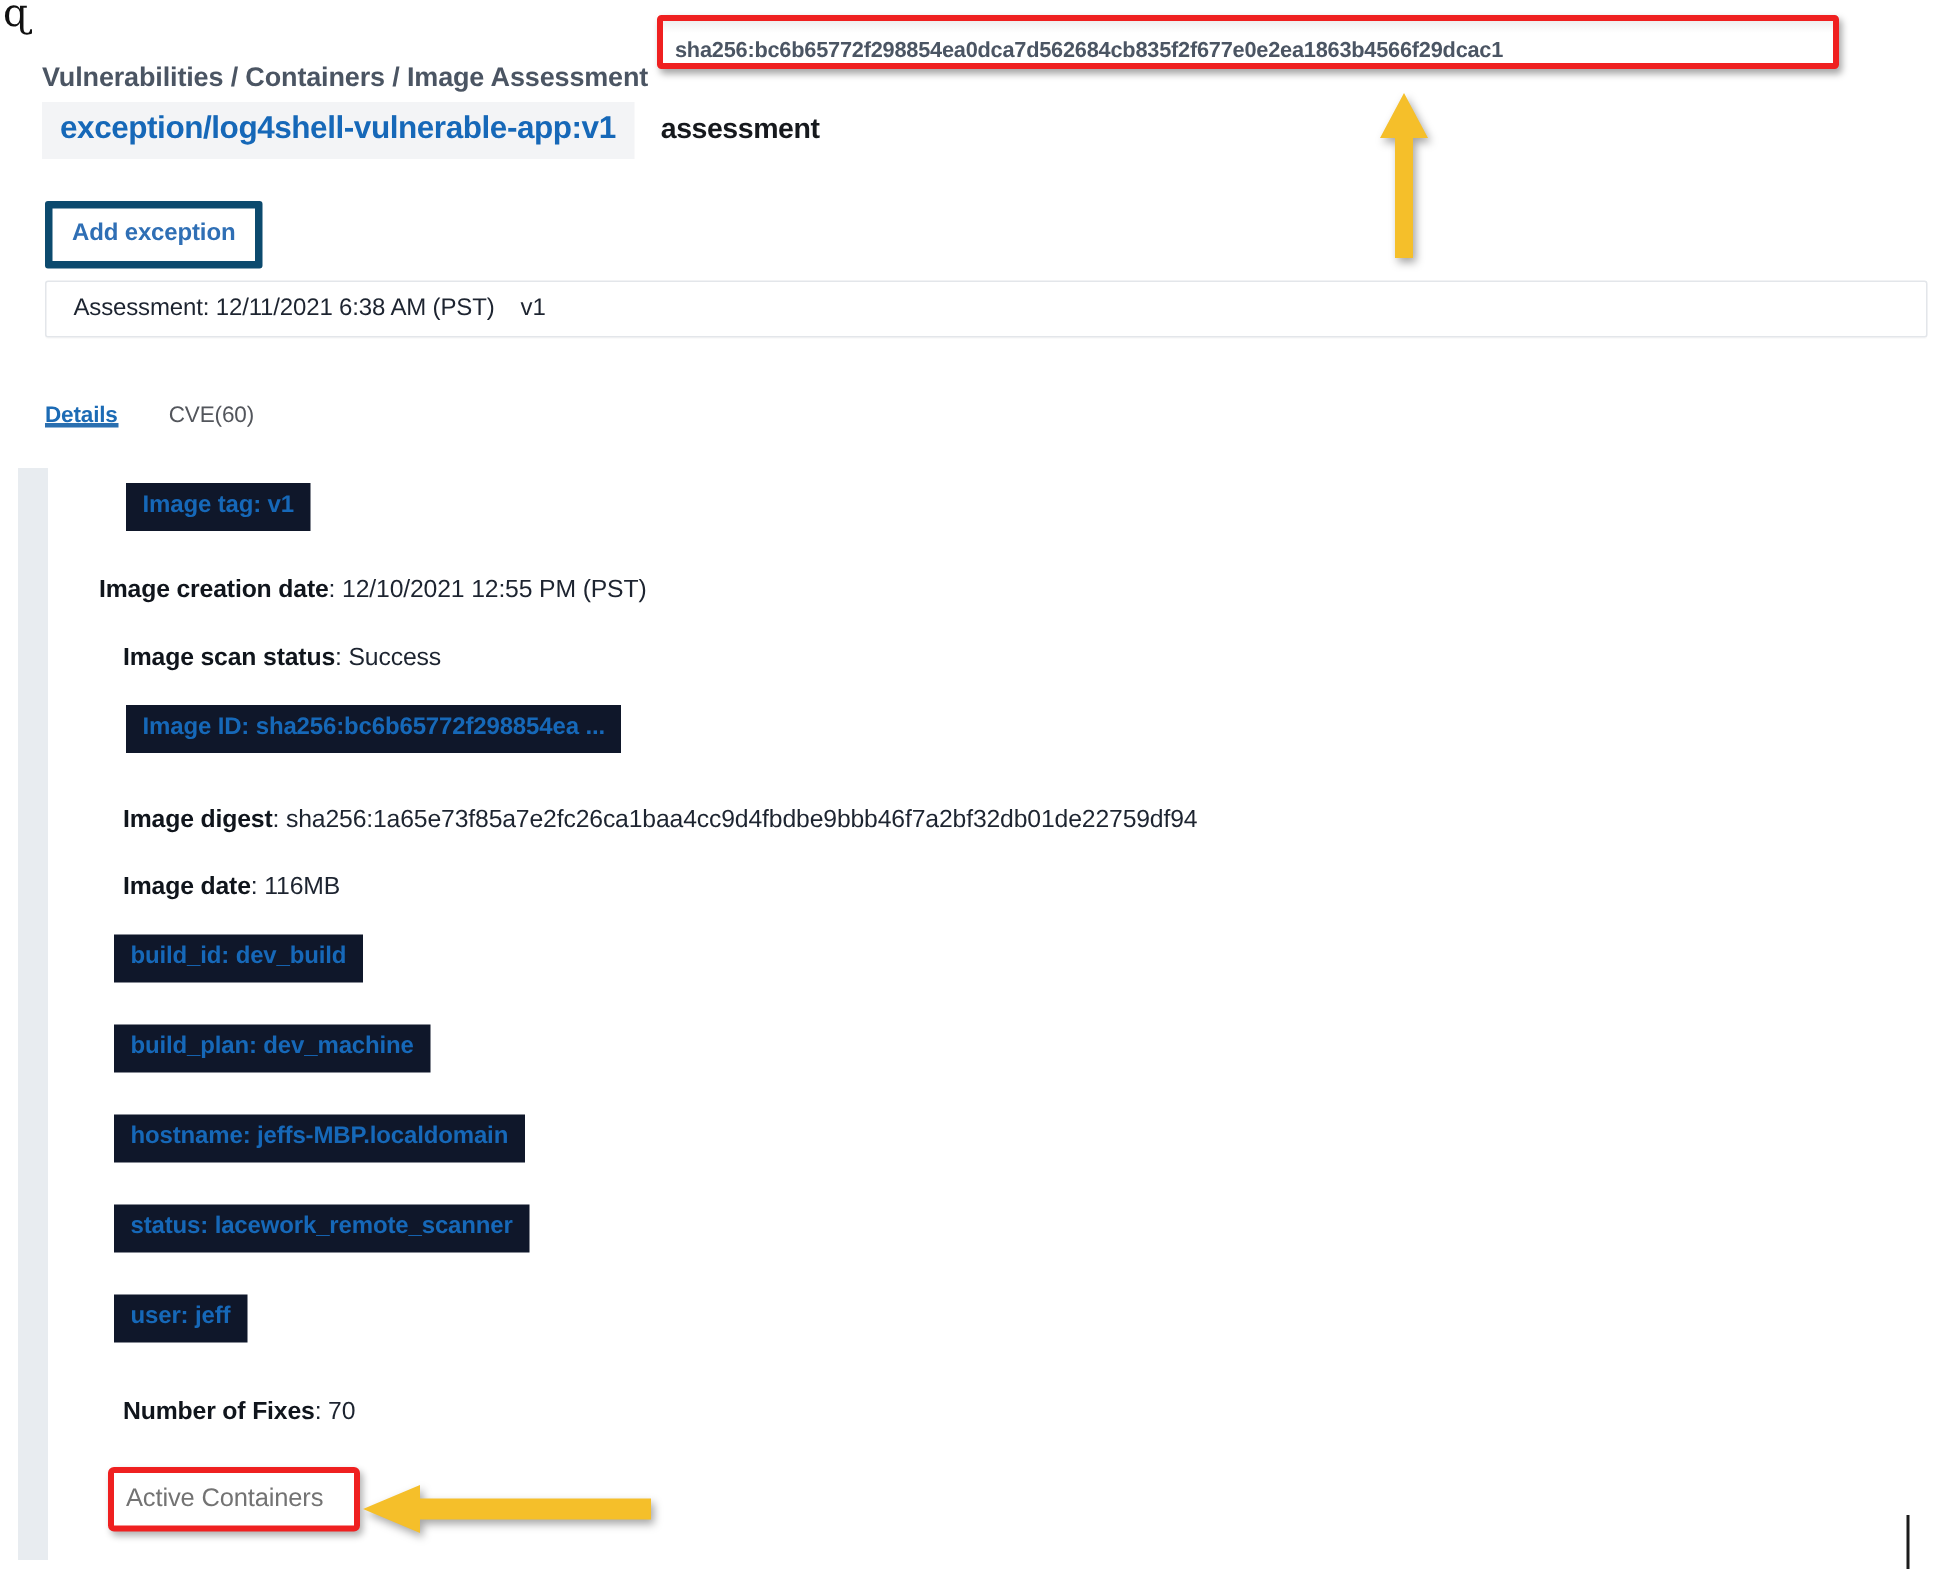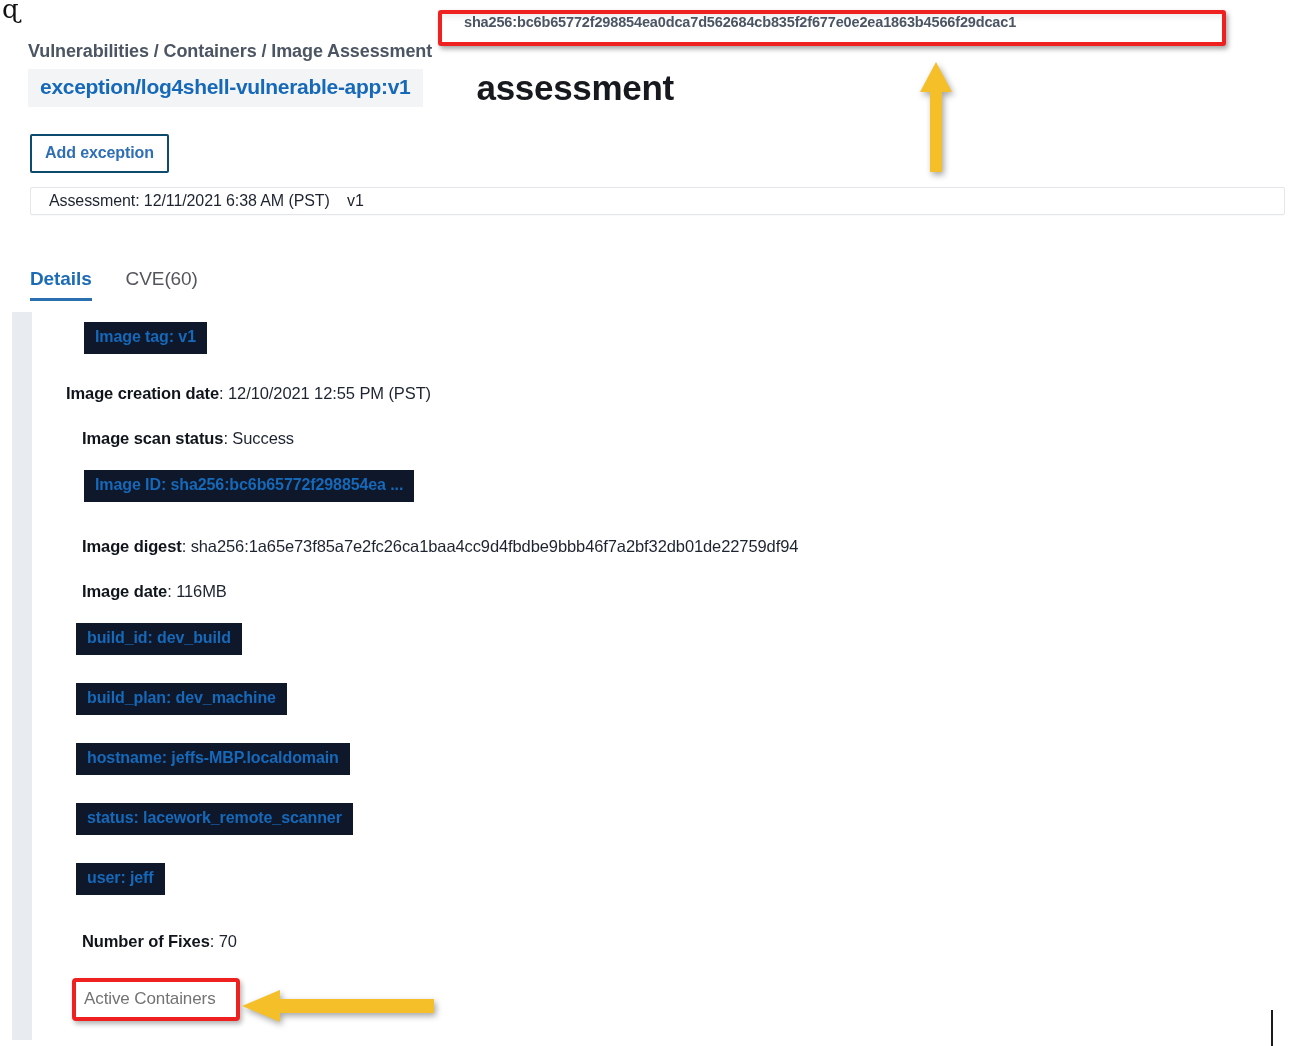--- a/index.html
+++ b/index.html
@@ -51,22 +51,22 @@
     width: 788px; height: 36px;
     border: 4px solid #ef2020;
     border-radius: 3px;
     background: #ffffff;
     box-shadow: 2px 3px 5px rgba(0,0,0,0.35);
   }
   .sha-inner {
     position: absolute;
     left: 0; top: 0; right: 0; bottom: 0;
     display: flex;
-    align-items: flex-start;
-    padding-left: 22px;
+    align-items: flex-end;
+    padding-left: 8px;
     background: linear-gradient(#efefef 0%, #ffffff 28%, #ffffff 100%);
   }
   .sha-text {
     font-size: 14.5px;
     font-weight: bold;
     color: #4b5563;
     white-space: nowrap;
     letter-spacing: -0.15px;
   }
 
@@ -95,48 +95,47 @@
   .image-chip {
     background: #f3f4f6;
     color: #1668b8;
     font-size: 21px;
     font-weight: bold;
     padding: 6px 12px 8px 12px;
     letter-spacing: -0.3px;
     white-space: nowrap;
   }
   .assessment-word {
-    font-size: 35px;
+    font-size: 19px;
     font-weight: bold;
     color: #16191d;
     letter-spacing: -0.3px;
-    margin-left: 36px;
   }
 
   
   .add-exception-btn {
     position: absolute;
     left: 30px; top: 134px;
-    border: 2px solid #0c4a6e;
+    border: 5px solid #0c4a6e;
     background: #ffffff;
     color: #2f6fb5;
     font-size: 16px;
     font-weight: bold;
     padding: 8px 13px 9px 13px;
     border-radius: 2px;
     cursor: pointer;
     font-family: "Liberation Sans", sans-serif;
     letter-spacing: -0.1px;
   }
 
   
   .assessment-bar {
     position: absolute;
     left: 30px; top: 187px;
-    width: 1255px; height: 28px;
+    width: 1255px; height: 38px;
     background: #ffffff;
     border: 1px solid #e3e6ea;
     border-radius: 2px;
     display: flex;
     align-items: center;
     padding-left: 18px;
     box-shadow: 0 1px 0 rgba(0,0,0,0.02);
   }
   .assessment-bar-text {
     font-size: 16px;
@@ -147,23 +146,23 @@
 
   
   .tabs {
     position: absolute;
     left: 30px; top: 268px;
     display: flex;
     align-items: flex-end;
     gap: 34px;
   }
   .tab {
-    font-size: 19px;
+    font-size: 15px;
     color: #53565c;
-    padding-bottom: 11px;
+    padding-bottom: 0;
     cursor: pointer;
     position: relative;
     letter-spacing: -0.1px;
   }
   .tab.active {
     color: #1c6bb5;
     font-weight: bold;
   }
   .tab.active::after {
     content: "";

